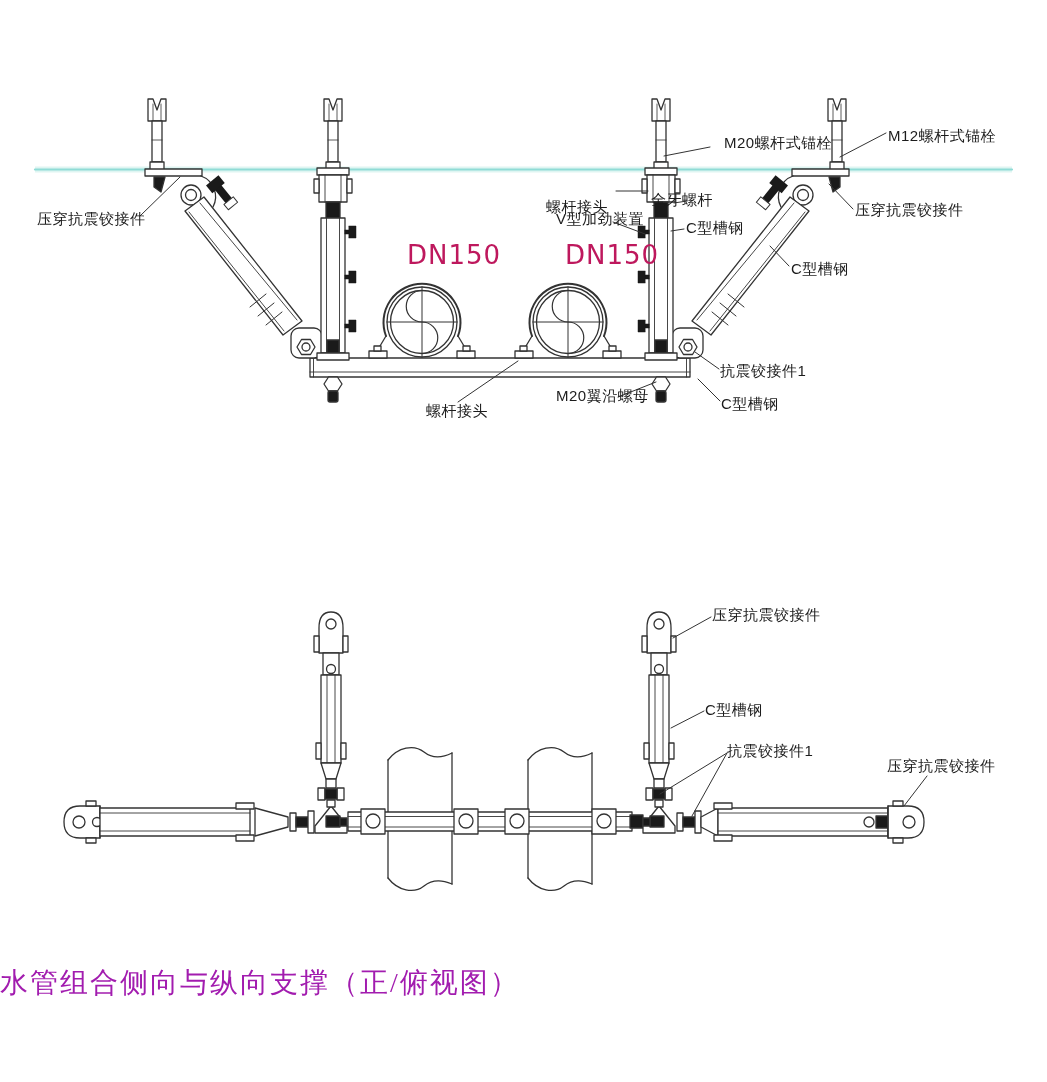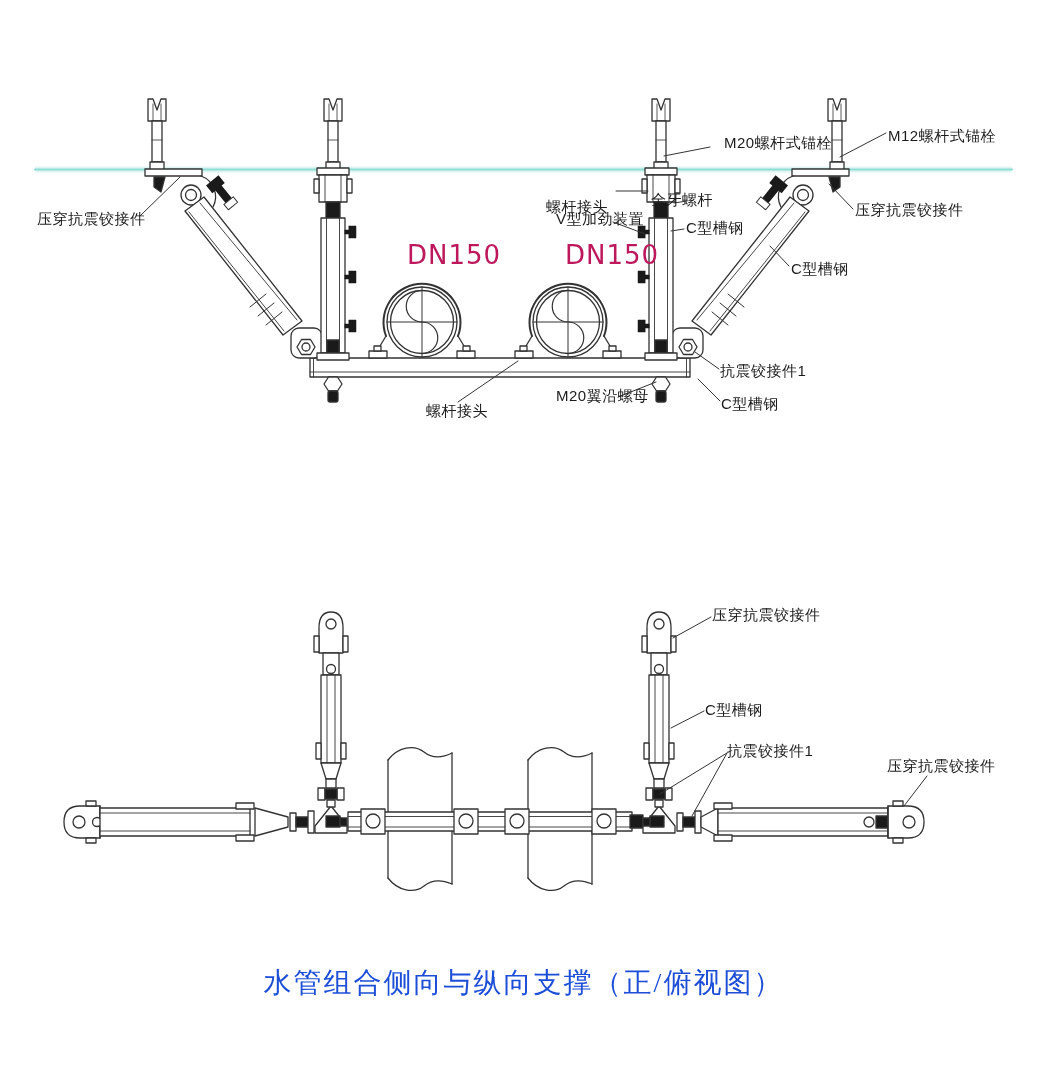--- a/index.html
+++ b/index.html
@@ -3,22 +3,22 @@
 <meta charset="utf-8">
 <style>
   html,body{margin:0;padding:0;background:#fff;}
   .stage{position:relative;width:1047px;height:1082px;background:#ffffff;overflow:hidden;
          font-family:"Liberation Sans",sans-serif;}
   .stage svg{position:absolute;left:0;top:0;}
   .lbl{position:absolute;font:15px/1.15 "Liberation Sans",sans-serif;color:#1c1c1c;
        white-space:nowrap;letter-spacing:.5px;}
   .dn{position:absolute;font:26px/1 "DejaVu Sans","Liberation Sans",sans-serif;
       color:#be185d;letter-spacing:1px;white-space:nowrap;margin-left:37px;}
-  .caption{position:absolute;left:0;top:966px;width:100%;text-align:center;
-           font:28px/1.2 "Liberation Serif",serif;color:#1d4ed8;letter-spacing:2px;}
+  .caption{position:absolute;left:0;top:966px;width:100%;
+           font:28px/1.2 "Liberation Serif",serif;color:#a21caf;letter-spacing:2px;}
   svg *{vector-effect:none;}
 </style>
 </head>
 <body>
 
 <div class="stage">
 
 <svg width="1047" height="1082" viewBox="0 0 1047 1082" stroke-linecap="round" stroke-linejoin="round">
   <defs>
 

